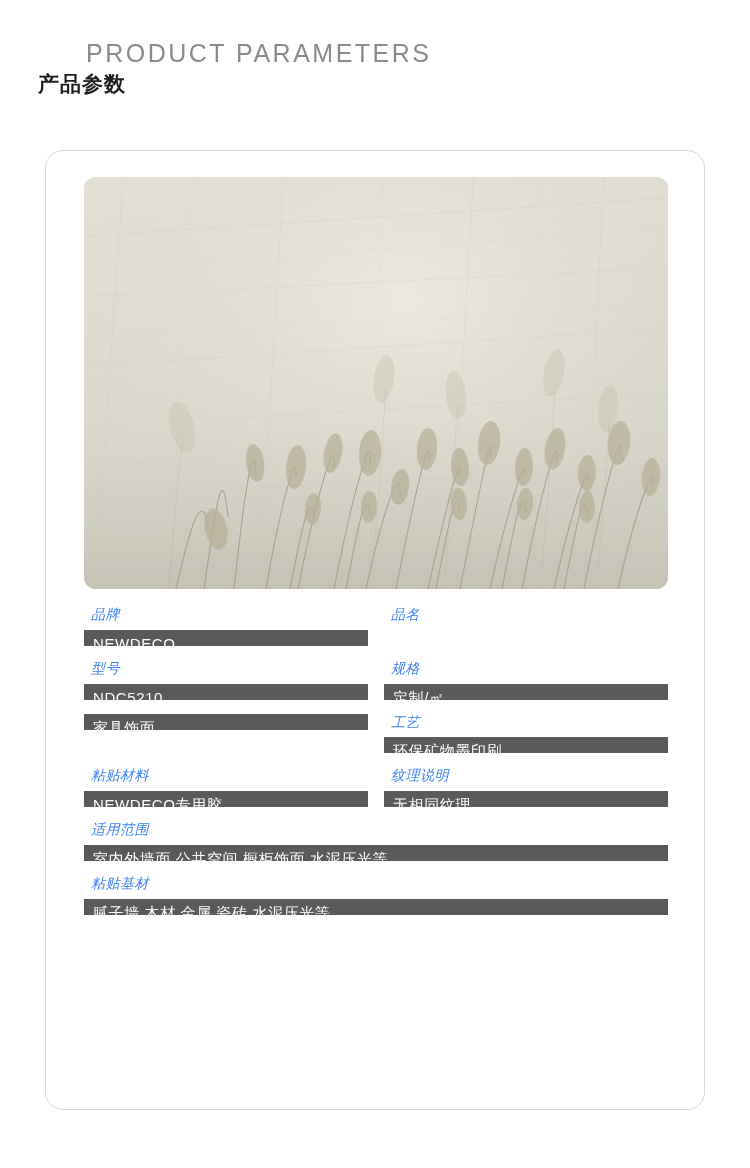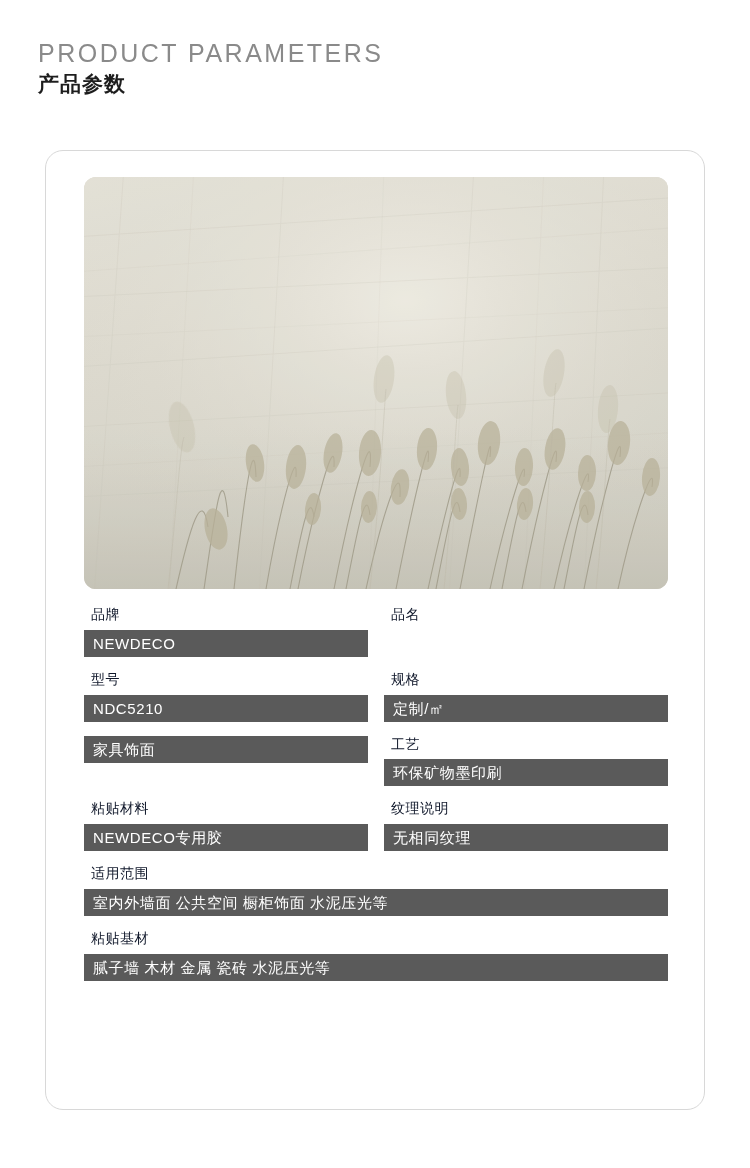--- a/index.html
+++ b/index.html
@@ -20,20 +20,21 @@
   .header {
     padding: 38px 0 0 38px;
   }
   .header-en {
     font-size: 25px;
     letter-spacing: 2.5px;
     color: #8a8a8a;
     font-weight: 400;
     line-height: 1.25;
     white-space: nowrap;
+    margin-left: 48px;
   }
   .header-cn {
     font-size: 21px;
     font-weight: bold;
     color: #1d1d1d;
     letter-spacing: 1px;
     margin-top: 2px;
     line-height: 1.2;
   }
 
@@ -76,31 +77,32 @@
   }
   .spec-cell {
     width: 284px;
     margin-right: 16px;
   }
   .spec-cell:last-child { margin-right: 0; }
   .spec-cell.full { width: 584px; margin-right: 0; }
 
   .spec-label {
     font-size: 14px;
-    color: #0f172a;
+    color: #3b82f6;
     padding-left: 7px;
     margin-bottom: 7px;
     line-height: 1.2;
     letter-spacing: 0.5px;
+    font-style: italic;
   }
   .spec-value {
     background: #5a5a5a;
     color: #ffffff;
     font-size: 15px;
-    height: 27px;
+    height: 16px;
     line-height: 27px;
     padding-left: 9px;
     letter-spacing: 0.6px;
     white-space: nowrap;
     overflow: hidden;
   }
 </style>
 </head>
 <body>
 

